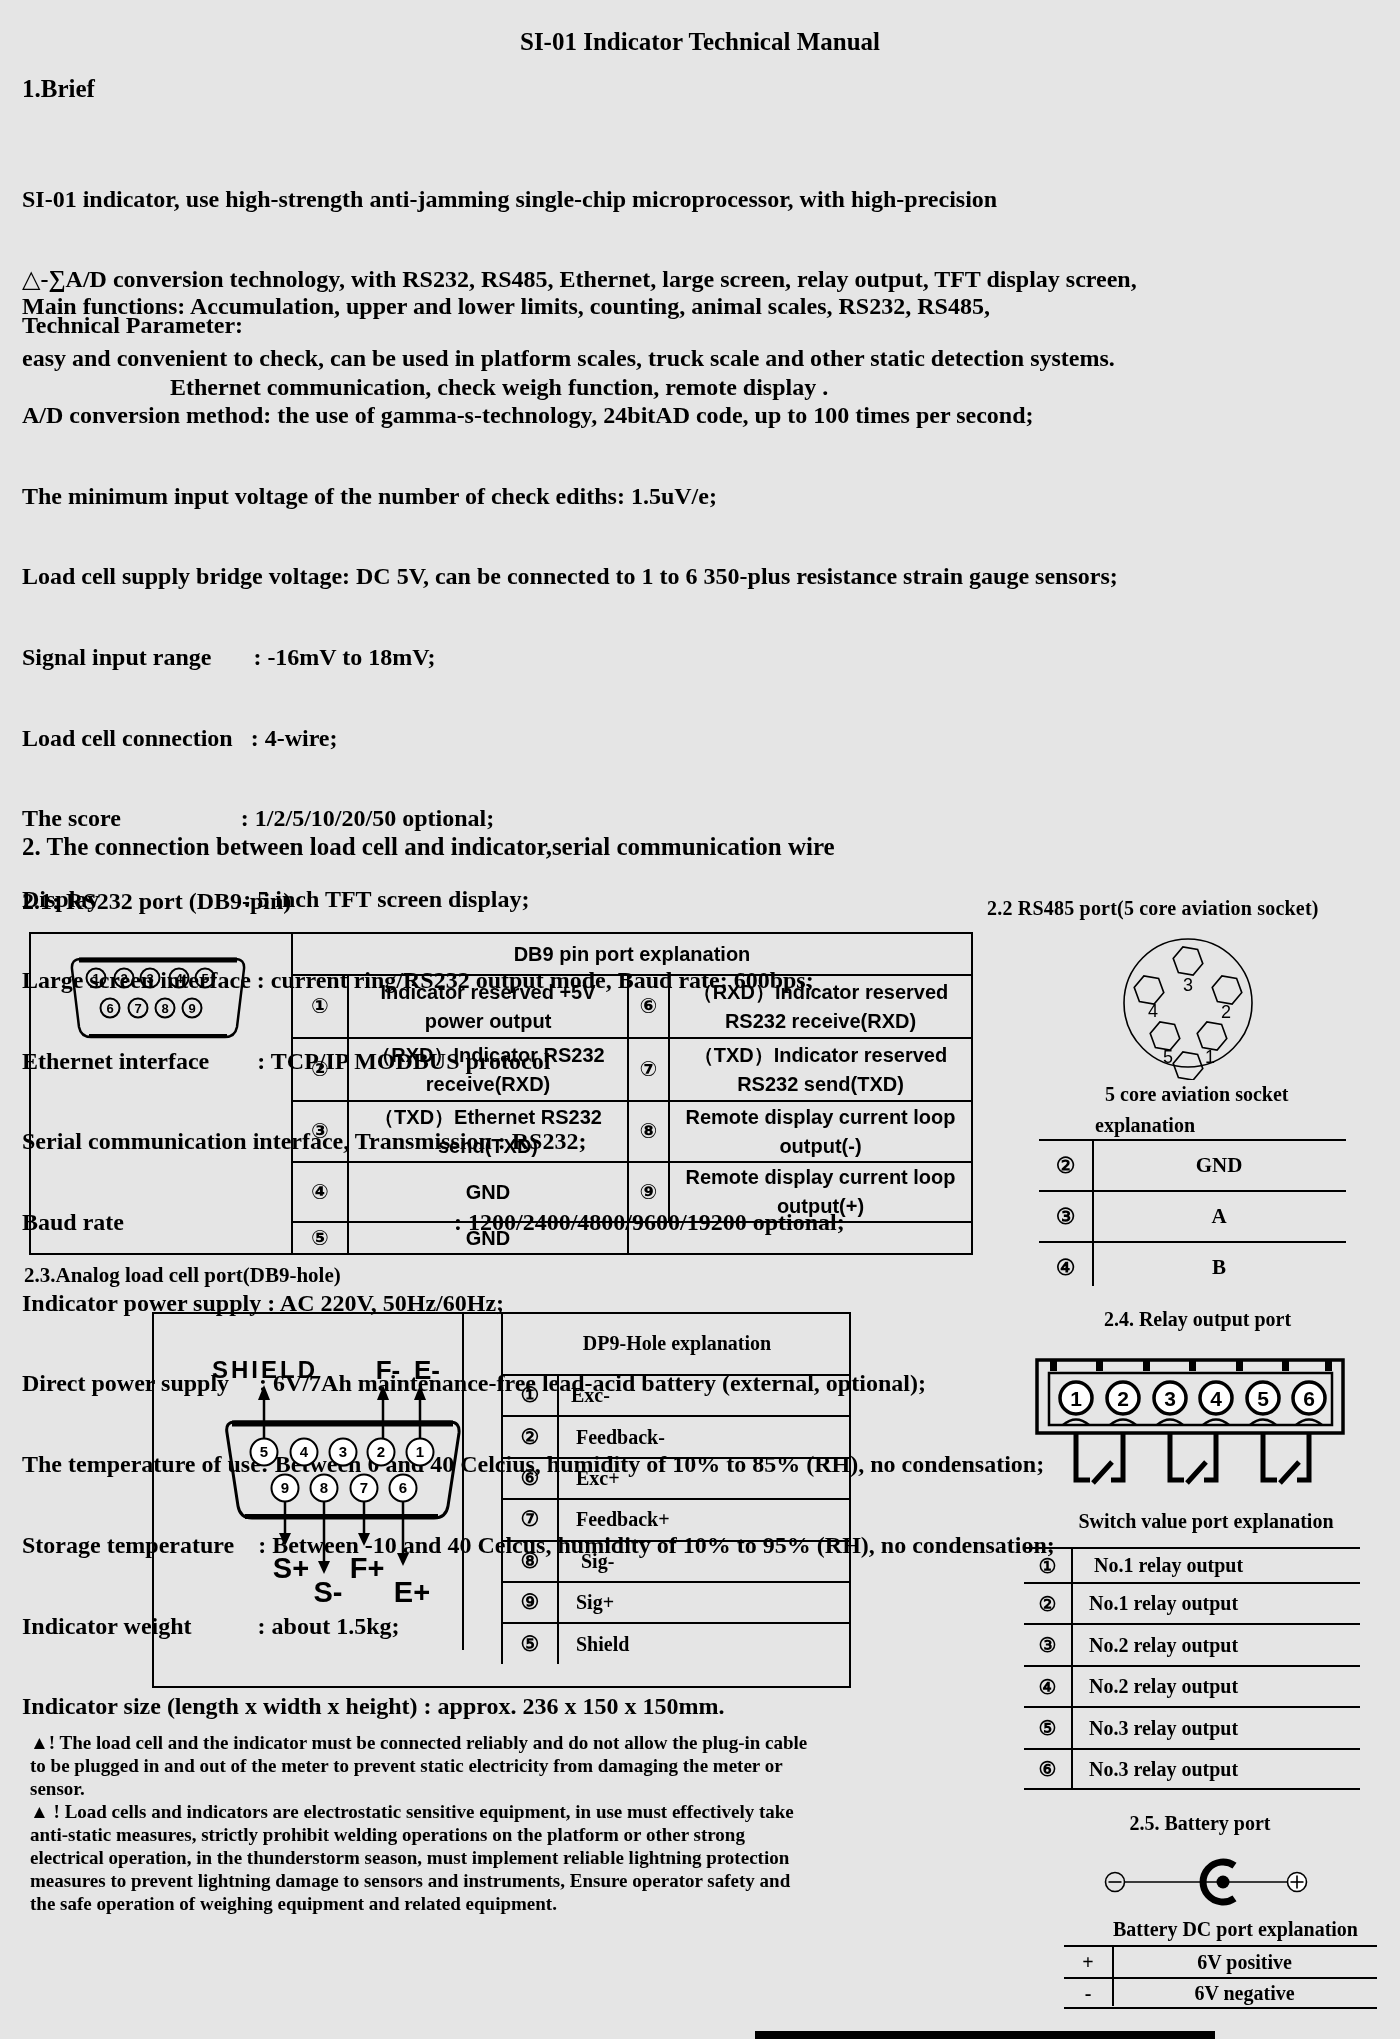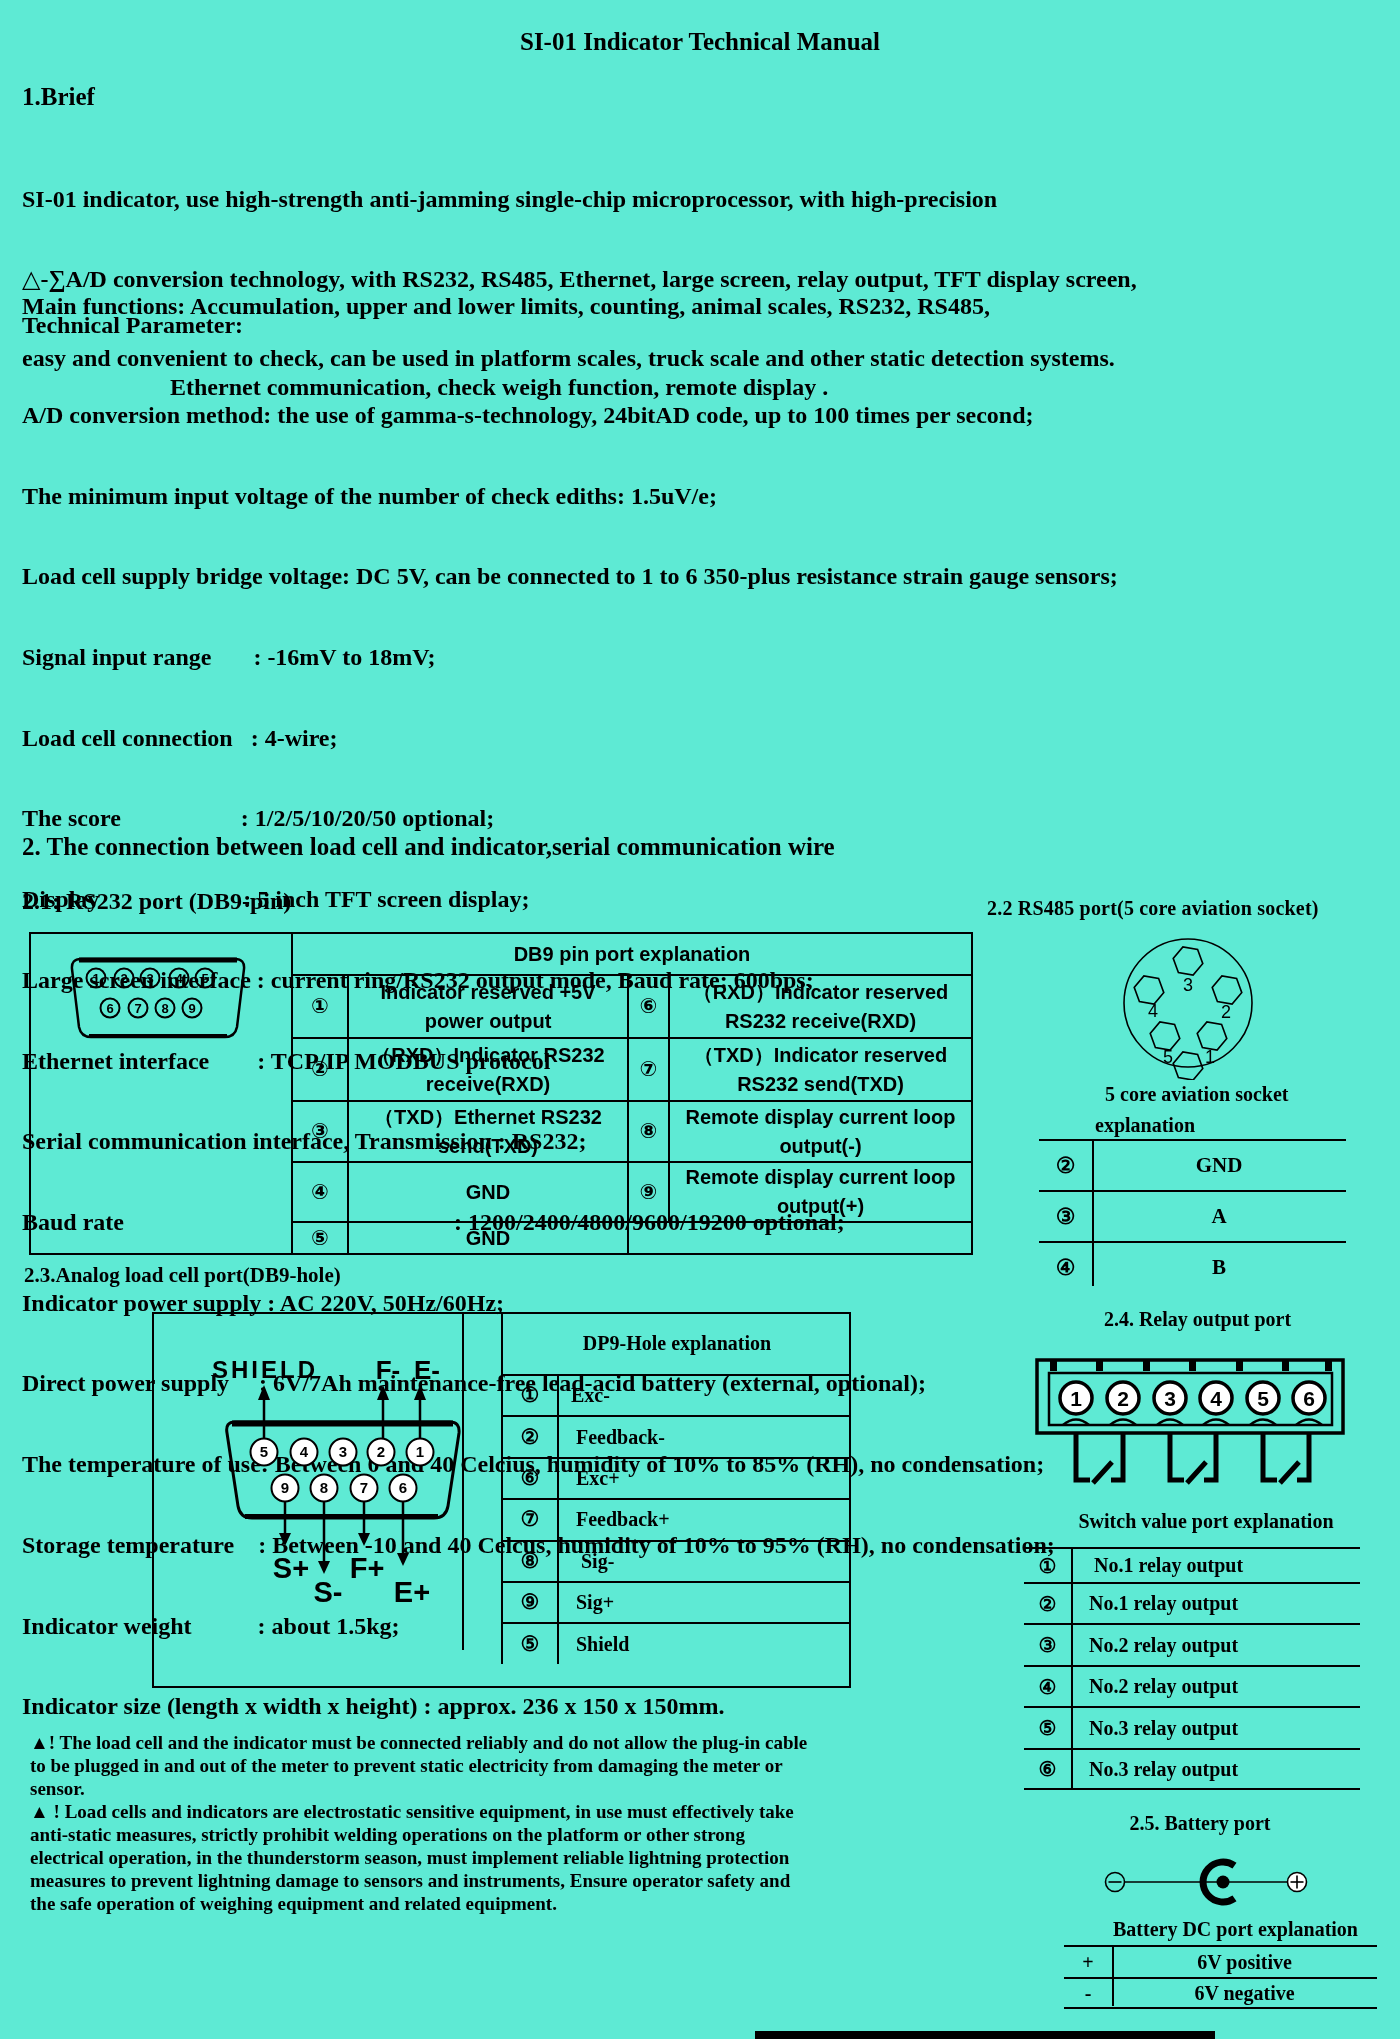--- a/index.html
+++ b/index.html
@@ -1,22 +1,22 @@
 <!DOCTYPE html>
 <html><head>
 <meta charset="utf-8">
 <style>
   html,body{margin:0;padding:0;background:#fff;}
-  #page{position:relative;width:1400px;height:2039px;background:#5eead4;color:#000;overflow:hidden;}
+  #page{position:relative;width:1400px;height:2039px;background:#e5e5e5;color:#000;overflow:hidden;}
   .abs{position:absolute;}
   .serif{font-family:"Liberation Serif","DejaVu Serif",serif;font-weight:bold;color:#000;}
   .sans{font-family:Liberation Serif, serif;font-weight:bold;color:#000;}
 
   .title{top:28px;left:0;width:1400px;font-size:25px;text-align:center;}
-  .h-brief{top:75px;left:22px;font-size:25px;margin-top:8px;}
+  .h-brief{top:75px;left:22px;font-size:25px;}
   .para{top:133px;left:22px;font-size:24px;line-height:26.5px;white-space:pre;}
   .mainfn{top:239px;left:22px;font-size:24px;line-height:27px;white-space:pre;}
   .mainfn .indent{margin-left:148px;}
   .h-tech{top:312px;left:22px;font-size:24px;}
   .params{top:348px;left:22px;font-size:24px;line-height:26.9px;white-space:pre;}
   .h-s2{top:833px;left:22px;font-size:25px;}
   .h-s21{top:888px;left:22px;font-size:24px;}
   .h-s22{top:897px;left:987px;font-size:20px;letter-spacing:0.2px;}
 
   

